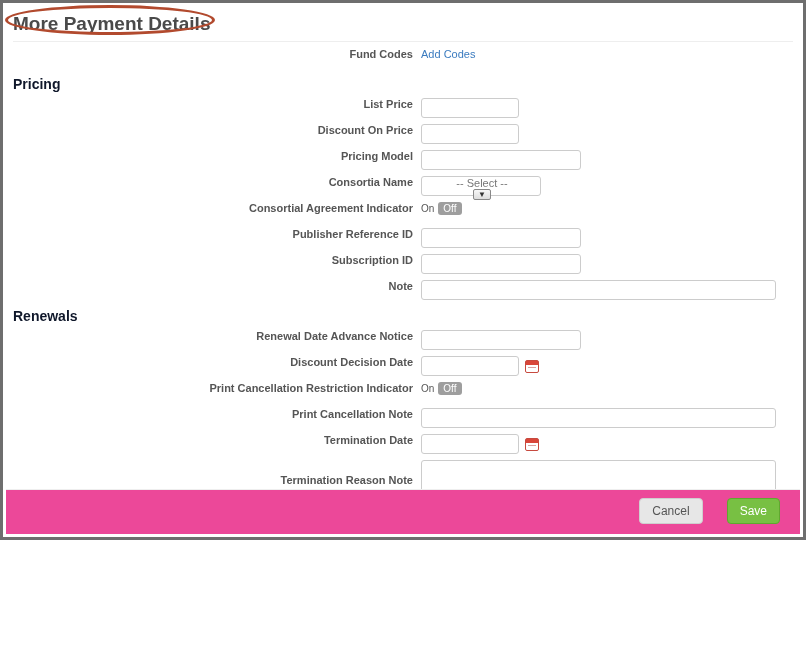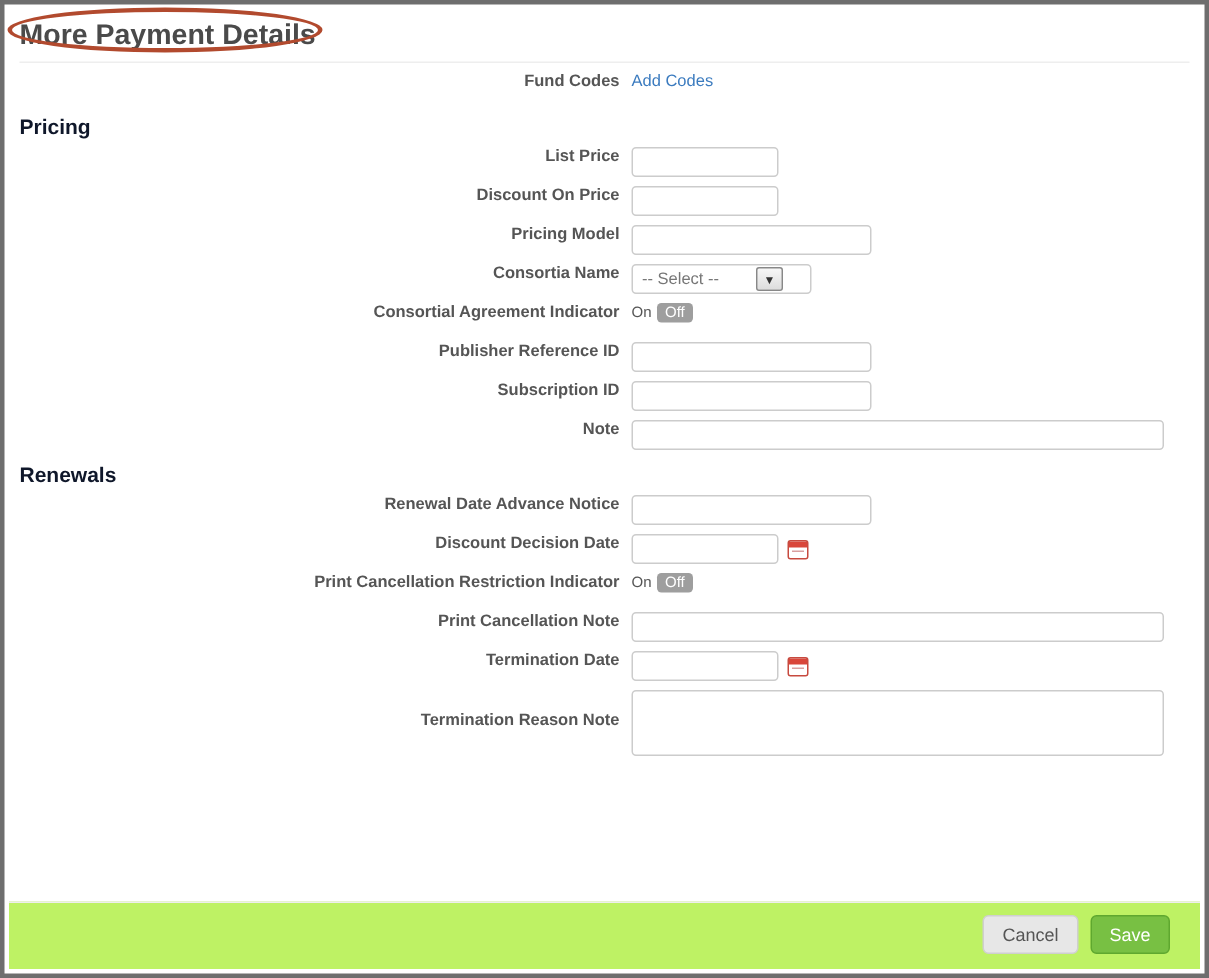--- a/index.html
+++ b/index.html
@@ -4,21 +4,21 @@
 <style>
   * { box-sizing: border-box; }
   body {
     margin: 0;
     padding: 0;
     font-family: Arial, Helvetica, sans-serif;
     background: #fff;
   }
   .frame {
     width: 806px;
-    height: 652px;
+    height: 540px;
     border: 3px solid #6e6e6e;
     position: relative;
     background: #fff;
     overflow: hidden;
   }
   .inner {
     padding: 6px 10px 0 10px;
   }
   .page-title {
     font-size: 19px;
@@ -90,26 +90,27 @@
     width: 355px;
     height: 44px;
   }
   .select-wrap {
     display: inline-flex;
     align-items: center;
     border: 1px solid #ccc;
     border-radius: 3px;
     height: 20px;
     width: 120px;
-    padding: 0 18px 0 6px;
+    padding: 0 4px 0 6px;
     font-size: 11px;
     color: #777;
     justify-content: space-between;
     cursor: pointer;
     background: #fff;
+    flex-direction: column;
   }
   .select-btn {
     width: 18px;
     height: 16px;
     border: 1px solid #888;
     border-radius: 2px;
     background: linear-gradient(#f7f7f7,#ddd);
     display: inline-flex;
     align-items: center;
     justify-content: center;
@@ -153,22 +154,22 @@
   }
   .footer {
     position: absolute;
     left: 3px;
     right: 3px;
     bottom: 3px;
     border-top: 1px solid #eee;
     padding: 8px 20px 10px 0;
     display: flex;
     justify-content: flex-end;
-    gap: 8px;
-    background:#bef264;
+    gap: 24px;
+    background:#ec4899;
   }
   .btn {
     font-size: 12px;
     padding: 5px 12px;
     border-radius: 4px;
     cursor: pointer;
     border: 1px solid transparent;
   }
   .btn-cancel {
     background: #e7e7e7;

